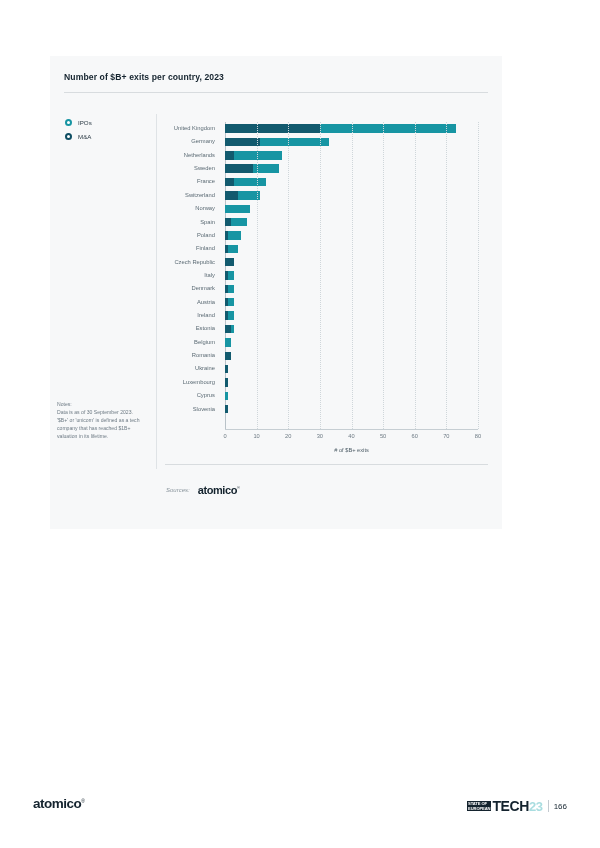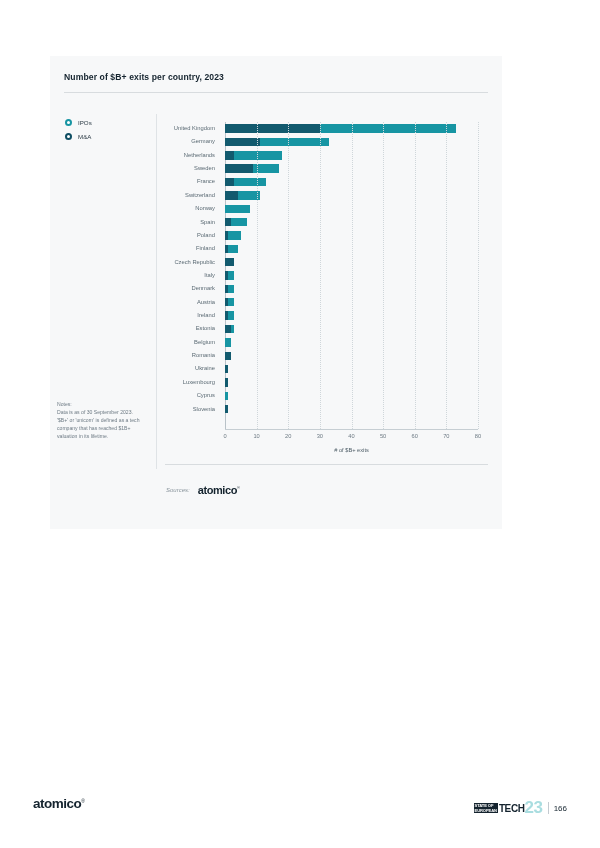--- a/index.html
+++ b/index.html
@@ -175,25 +175,25 @@
   }
   .badge-stack span {
     background: #14232e; color: #ffffff;
     font-size: 4.1px; font-weight: bold;
     line-height: 5.2px;
     padding: 0 1px;
     letter-spacing: -0.1px;
     white-space: nowrap;
   }
   .badge-tech {
-    font-size: 10px; font-weight: bold; color: #14232e;
+    font-size: 14px; font-weight: bold; color: #14232e;
     letter-spacing: -0.4px;
   }
   .badge-year {
-    font-size: 17px; font-weight: bold; color: #a9dde0;
+    font-size: 13px; font-weight: bold; color: #a9dde0;
     letter-spacing: -0.4px;
   }
   .badge-sep {
     width: 1px; height: 12px; background: #c3cad0;
     margin: 0 5px;
   }
   .badge-page {
     font-size: 8px; color: #14232e;
   }
 </style>

